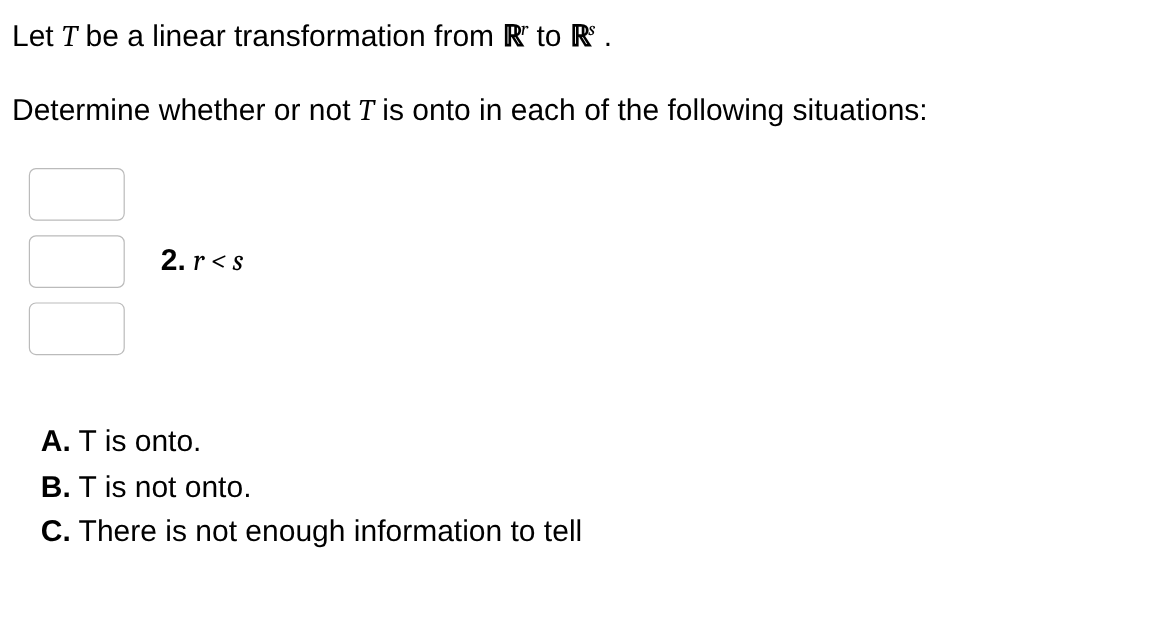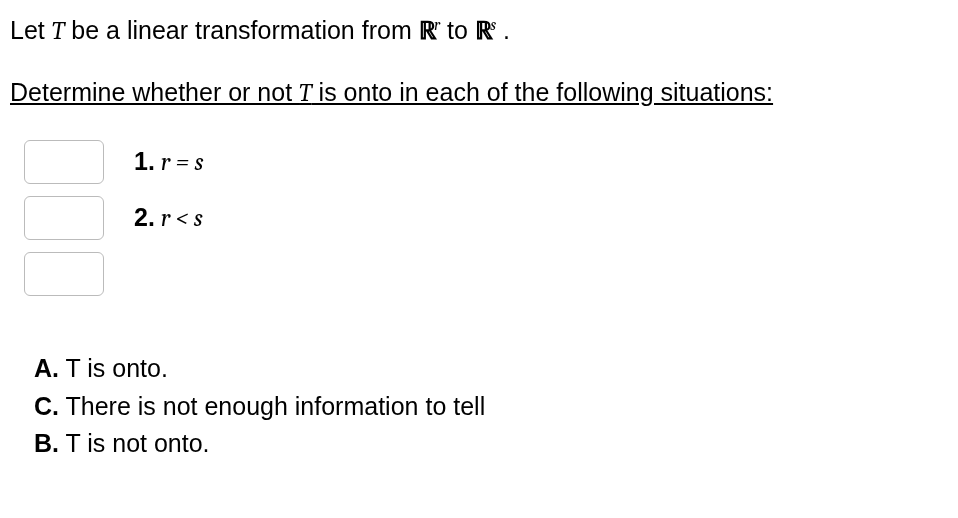--- a/index.html
+++ b/index.html
@@ -24,21 +24,21 @@
     font-weight: 600;
     font-style: normal;
     letter-spacing: -0.5px;
   }
   .sup {
     font-style: italic;
     font-size: 0.65em;
     vertical-align: super;
     margin-left: -2px;
   }
-  .prompt { margin-bottom: 24px; text-decoration: underline; }
+  .prompt { margin-bottom: 24px; }
   .rows { display: flex; flex-direction: column; margin-left: 14px; }
   .row { display: flex; align-items: center; height: 56px; }
   .inputcell {
     width: 80px;
     height: 44px;
     border: 1px solid #bbb;
     border-radius: 6px;
     background: #fff;
     margin-right: 30px;
     font-size: 20px;
@@ -61,28 +61,27 @@
   <span>Let </span><span class="math">T</span><span> be a linear transformation from </span><span class="bb">ℝ</span><span class="sup math">r</span><span> to </span><span class="bb">ℝ</span><span class="sup math">s</span><span> .</span>
 </div>
 
 <div class="prompt">
   <span>Determine whether or not </span><span class="math">T</span><span> is onto in each of the following situations:</span>
 </div>
 
 <div class="rows">
   <div class="row">
     <input class="inputcell" type="text" style="">
-    <span><span class="statement-num">1.</span><span class="math">r = s</span></span>
   </div>
   <div class="row">
     <input class="inputcell" type="text" style="">
     <span><span class="statement-num">2.</span><span class="math">r &lt; s</span></span>
   </div>
   <div class="row">
     <input class="inputcell" type="text" style="">
   </div>
 </div>
 
 <div class="options">
   <div class="opt-line"><span class="opt-letter">A.</span><span> T is onto.</span></div>
+  <div class="opt-line"><span class="opt-letter">B.</span><span> T is not onto.</span></div>
   <div class="opt-line"><span class="opt-letter">C.</span><span> There is not enough information to tell</span></div>
-  <div class="opt-line"><span class="opt-letter">B.</span><span> T is not onto.</span></div>
 </div>
 
 </body></html>

